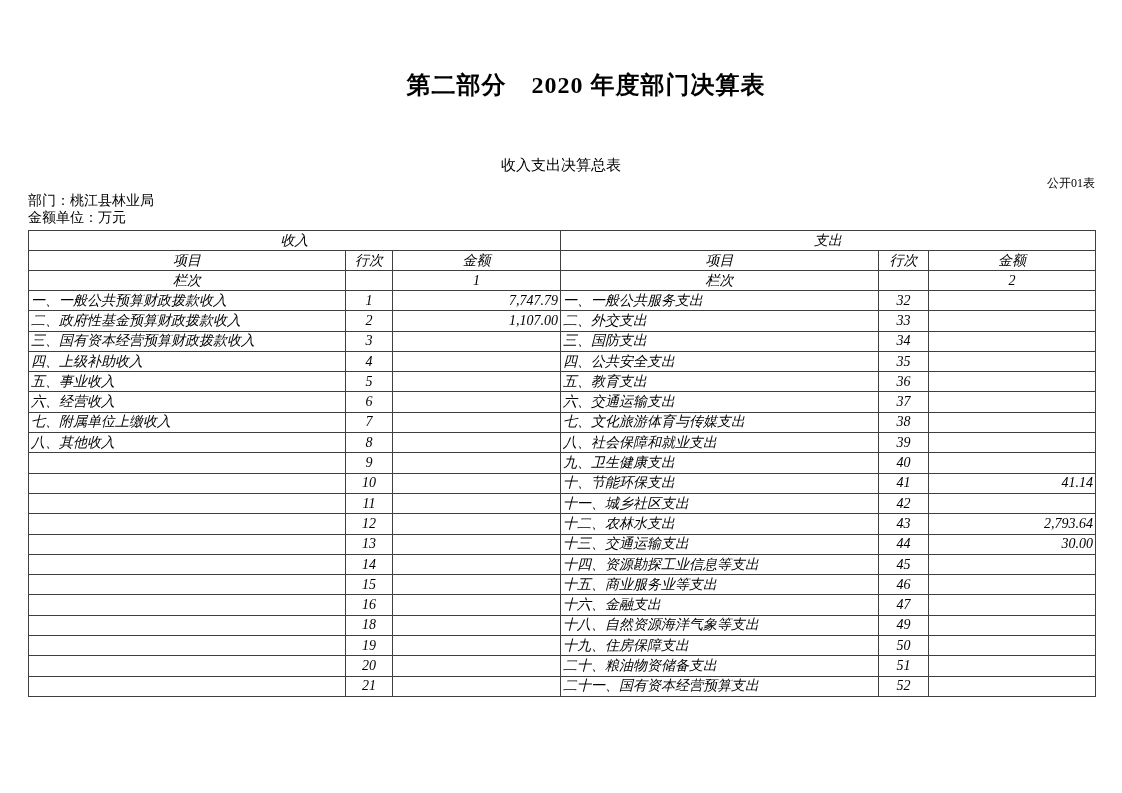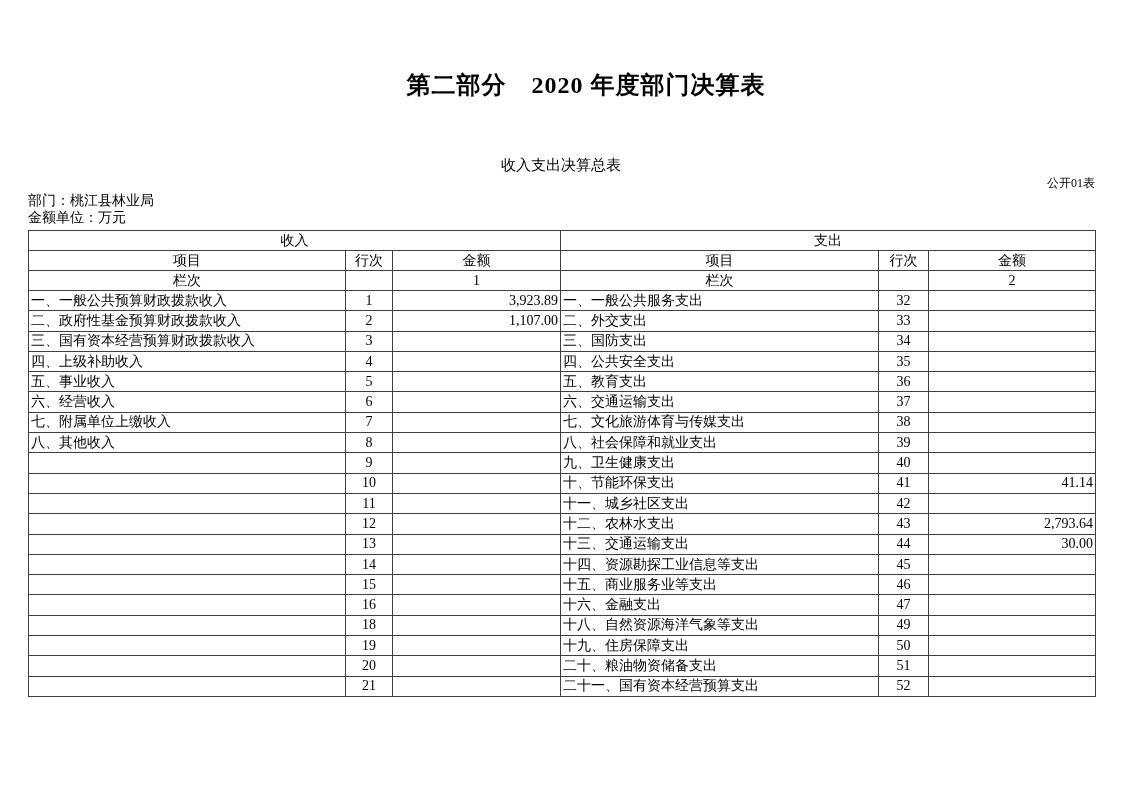--- a/index.html
+++ b/index.html
@@ -40,20 +40,21 @@
     justify-content: space-between;
     font-size: 14px;
     line-height: 17px;
     flex-direction: column;
   }
   table.summary {
     border-collapse: collapse;
     width: 1067px;
     table-layout: fixed;
     margin-top: 4px;
+    font-style: italic;
   }
   table.summary th,
   table.summary td {
     border: 1px solid #3f3f3f;
     font-weight: normal;
     font-size: 14px;
     padding: 0;
     line-height: 1;
     overflow: hidden;
     white-space: nowrap;
@@ -107,21 +108,21 @@
         <th>1</th>
         <th>栏次</th>
         <th></th>
         <th>2</th>
       </tr>
     </thead>
     <tbody>
         <tr>
           <td class="item">一、一般公共预算财政拨款收入</td>
           <td class="line">1</td>
-          <td class="amt">3,923.89</td>
+          <td class="amt">7,747.79</td>
           <td class="item">一、一般公共服务支出</td>
           <td class="line">32</td>
           <td class="amt"></td>
         </tr>
         <tr>
           <td class="item">二、政府性基金预算财政拨款收入</td>
           <td class="line">2</td>
           <td class="amt">1,107.00</td>
           <td class="item">二、外交支出</td>
           <td class="line">33</td>

